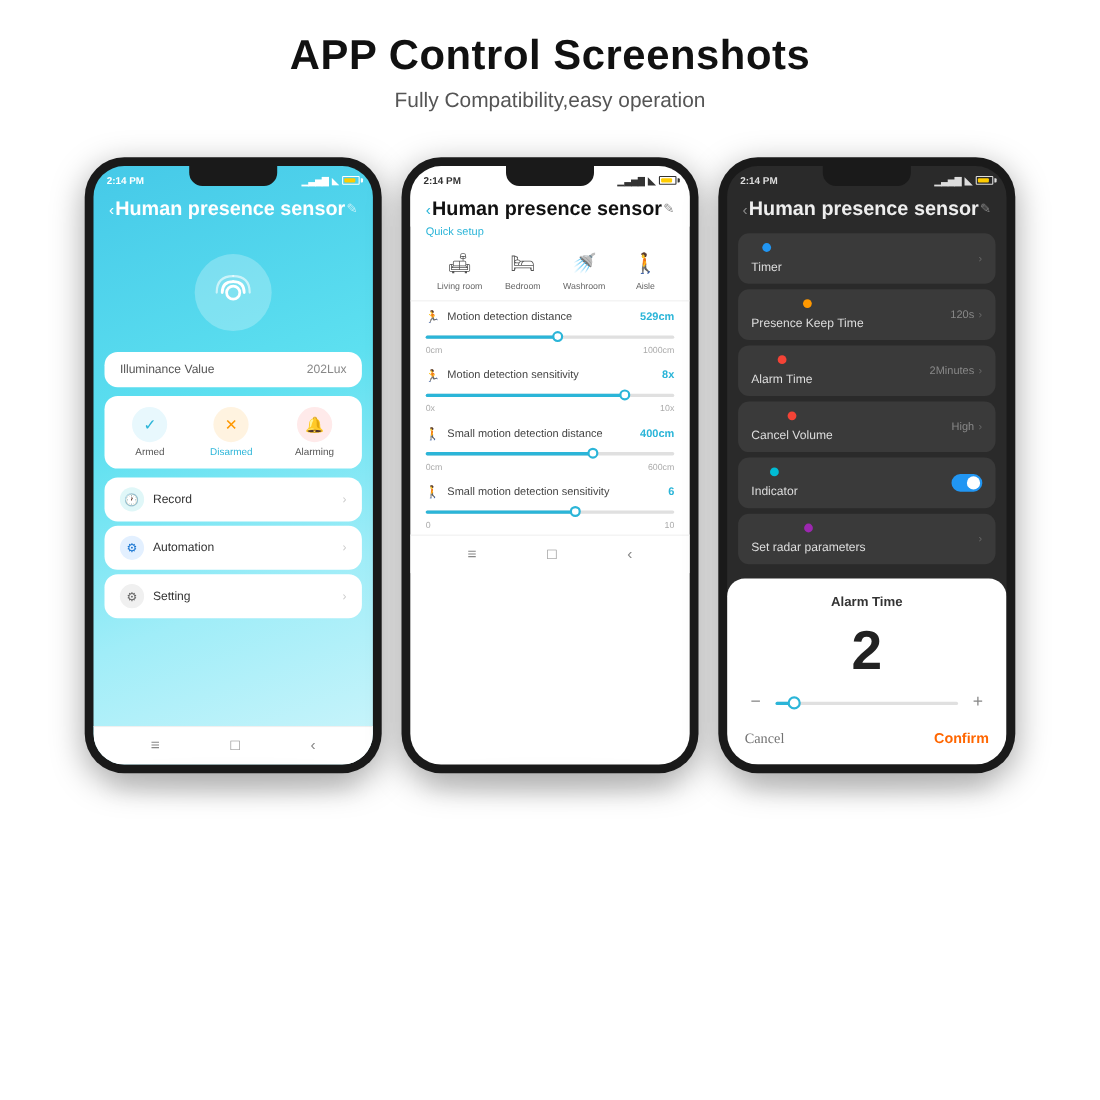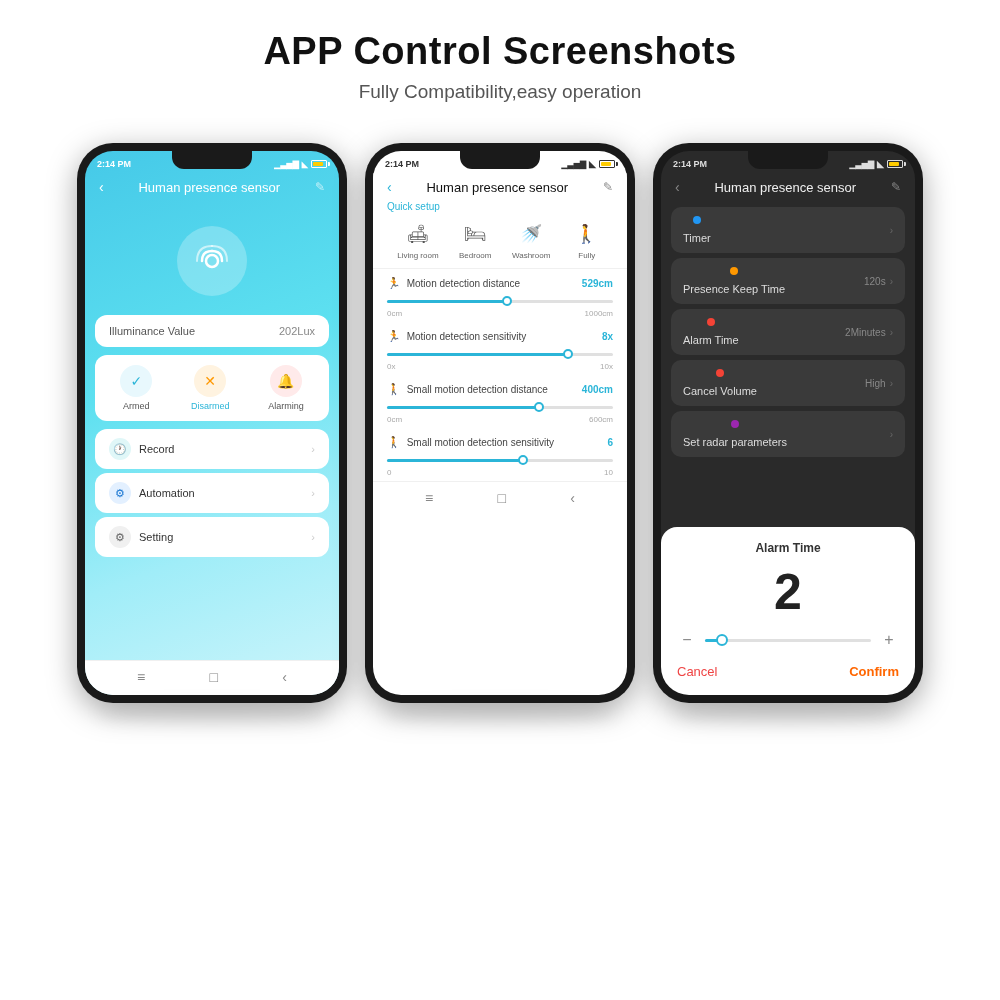--- a/index.html
+++ b/index.html
@@ -133,22 +133,22 @@
       justify-content: space-between;
       align-items: center;
       padding: 6px 14px;
       background: inherit;
     }
     .nav-back {
       color: #2bb5d8;
       font-size: 14px;
     }
     .nav-title {
-      font-size: 13px;
-      font-weight: 400;
+      font-size: 18px;
+      font-weight: 700;
       color: #111;
     }
     .nav-edit {
       color: #888;
       font-size: 12px;
     }
 
     
     .phone1-screen {
       background: linear-gradient(160deg, #45c9e8 0%, #5de0f0 40%, #a0edf8 70%, #cef5fb 100%);
@@ -457,21 +457,22 @@
       background: #fff;
       border: 2px solid #2bb5d8;
       border-radius: 50%;
     }
     .alarm-dialog-actions {
       display: flex;
       justify-content: space-between;
     }
     .alarm-cancel {
       font-size: 13px;
-      color: #ef4444;
+      color: #737373;
+      font-family: Liberation Serif, serif;
     }
     .alarm-confirm {
       font-size: 13px;
       color: #ff6600;
       font-weight: 600;
     }
   </style>
 </head>
 <body>
 
@@ -596,21 +597,21 @@
         <div class="setup-icon">
           <div class="setup-icon-img">🛏</div>
           <span class="setup-icon-label">Bedroom</span>
         </div>
         <div class="setup-icon">
           <div class="setup-icon-img">🚿</div>
           <span class="setup-icon-label">Washroom</span>
         </div>
         <div class="setup-icon">
           <div class="setup-icon-img">🚶</div>
-          <span class="setup-icon-label">Fully</span>
+          <span class="setup-icon-label">Aisle</span>
         </div>
       </div>
 
       <div class="detection-section">
         <div class="detection-header">
           <span style="font-size:11px; color:#555;">🏃</span>
           <span class="detection-label">Motion detection distance</span>
           <span class="detection-value">529cm</span>
         </div>
         <div class="slider-container">
@@ -738,20 +739,27 @@
         </div>
         <div class="settings-item">
           <div class="settings-item-left">
             <div class="settings-dot red"></div>
             <span class="settings-item-label">Cancel Volume</span>
           </div>
           <div style="display:flex;align-items:center;gap:4px;">
             <span class="settings-item-value">High</span>
             <span class="settings-chevron">›</span>
           </div>
+        </div>
+        <div class="settings-item">
+          <div class="settings-item-left">
+            <div class="settings-dot teal2"></div>
+            <span class="settings-item-label">Indicator</span>
+          </div>
+          <div class="settings-toggle"></div>
         </div>
         <div class="settings-item">
           <div class="settings-item-left">
             <div class="settings-dot gear"></div>
             <span class="settings-item-label">Set radar parameters</span>
           </div>
           <span class="settings-chevron">›</span>
         </div>
       </div>
 

